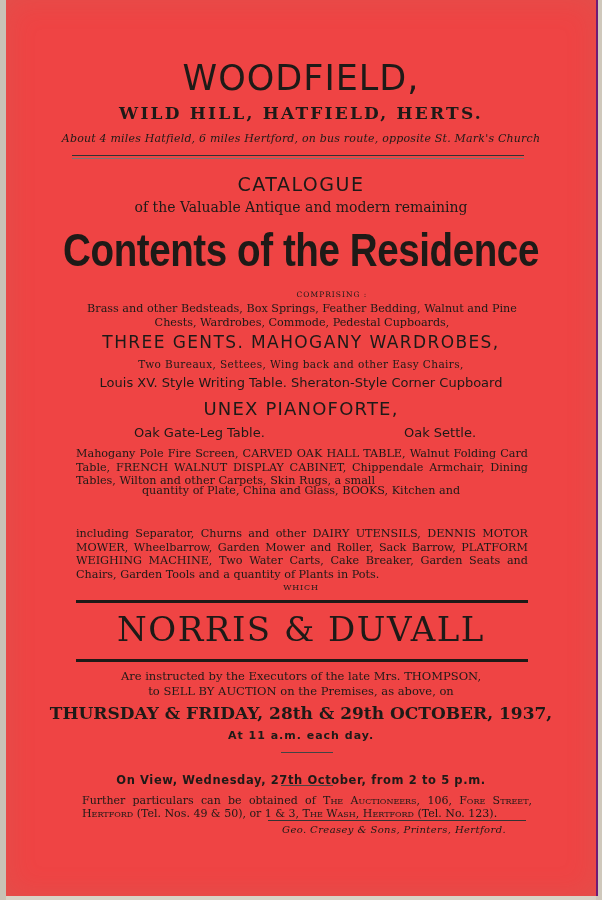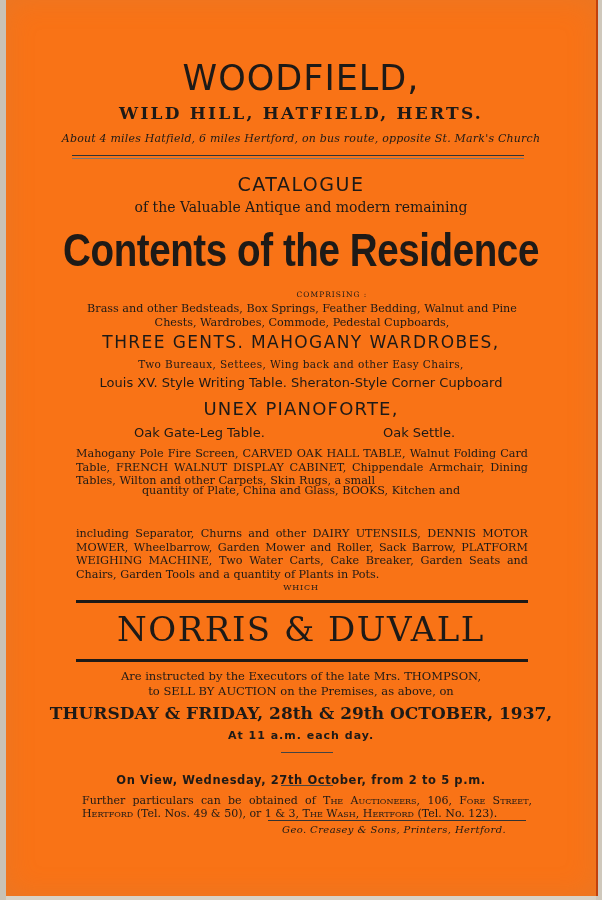--- a/index.html
+++ b/index.html
@@ -4,23 +4,23 @@
 <style>
   html, body { margin: 0; padding: 0; }
   body {
     width: 602px; height: 900px; overflow: hidden;
     background: #d9d2c6;
     font-family: "DejaVu Serif", serif;
     color: #1e1a17;
   }
   .page {
     position: absolute; left: 6px; top: 0; width: 590px; height: 896px;
-    background: #f97316;
+    background: #ef4444;
     box-shadow: inset 0 0 30px rgba(160,140,110,0.18);
-    border-right: 2px solid #c2410c;
+    border-right: 2px solid #701a75;
     text-decoration: underline;
   }
   .leftedge { position:absolute; left:0; top:0; width:6px; height:900px; background:#c9c2b6; }
   .rightedge { position:absolute; right:0; top:0; width:6px; height:900px; background:#cfc8bc; }
   .c { position:absolute; left:0; width:590px; text-align:center; white-space:nowrap; }
   .woodfield { top:58px; font-family:"DejaVu Sans", sans-serif; font-size:35px; letter-spacing:1px; font-weight:normal; }
   .wildhill { top:103px; font-family:"DejaVu Serif", serif; font-weight:bold; font-size:17px; letter-spacing:2.2px; }
   .about { top:132px; font-style:italic; font-size:11px; letter-spacing:0.2px; }
   .rule { position:absolute; left:66px; width:452px; border-top:1px solid #333; }
   .rule2 { position:absolute; left:66px; width:452px; border-top:1px solid #777; }
@@ -67,21 +67,21 @@
   <div class="c ofthe">of the Valuable Antique and modern remaining</div>
   <div class="c contents">Contents of the Residence</div>
   <div class="c comprising">COMPRISING :</div>
 
   <div class="para center" style="top:302px">Brass and other Bedsteads, Box Springs, Feather Bedding, Walnut and Pine Chests, Wardrobes, Commode, Pedestal Cupboards,</div>
   <div class="c three">THREE GENTS. MAHOGANY WARDROBES,</div>
   <div class="c twobur">Two Bureaux, Settees, Wing back and other Easy Chairs,</div>
   <div class="c louis">Louis XV. Style Writing Table.   Sheraton-Style Corner Cupboard</div>
   <div class="c unex">UNEX PIANOFORTE,</div>
   <div class="oak" style="left:128px">Oak Gate-Leg Table.</div>
-  <div class="oak" style="left:377px">Oak Settle.</div>
+  <div class="oak" style="left:398px">Oak Settle.</div>
 
   <div class="para" style="top:447px;text-align-last:left">Mahogany Pole Fire Screen, CARVED OAK HALL TABLE, Walnut Folding Card Table, FRENCH WALNUT DISPLAY CABINET, Chippendale Armchair, Dining Tables, Wilton and other Carpets, Skin Rugs, a small</div>
   <div class="c" style="top:484px;font-size:11.2px">quantity of Plate, China and Glass, BOOKS, Kitchen and</div>
 
   <div class="para" style="top:527px">including Separator, Churns and other DAIRY UTENSILS, DENNIS MOTOR MOWER, Wheelbarrow, Garden Mower and Roller, Sack Barrow, PLATFORM WEIGHING MACHINE, Two Water Carts, Cake Breaker, Garden Seats and Chairs, Garden Tools and a quantity of Plants in Pots.</div>
   <div class="c which">WHICH</div>
 
   <div class="thickrule" style="top:600px"></div>
   <div class="c norris">NORRIS &amp; DUVALL</div>
   <div class="thickrule" style="top:659px"></div>

